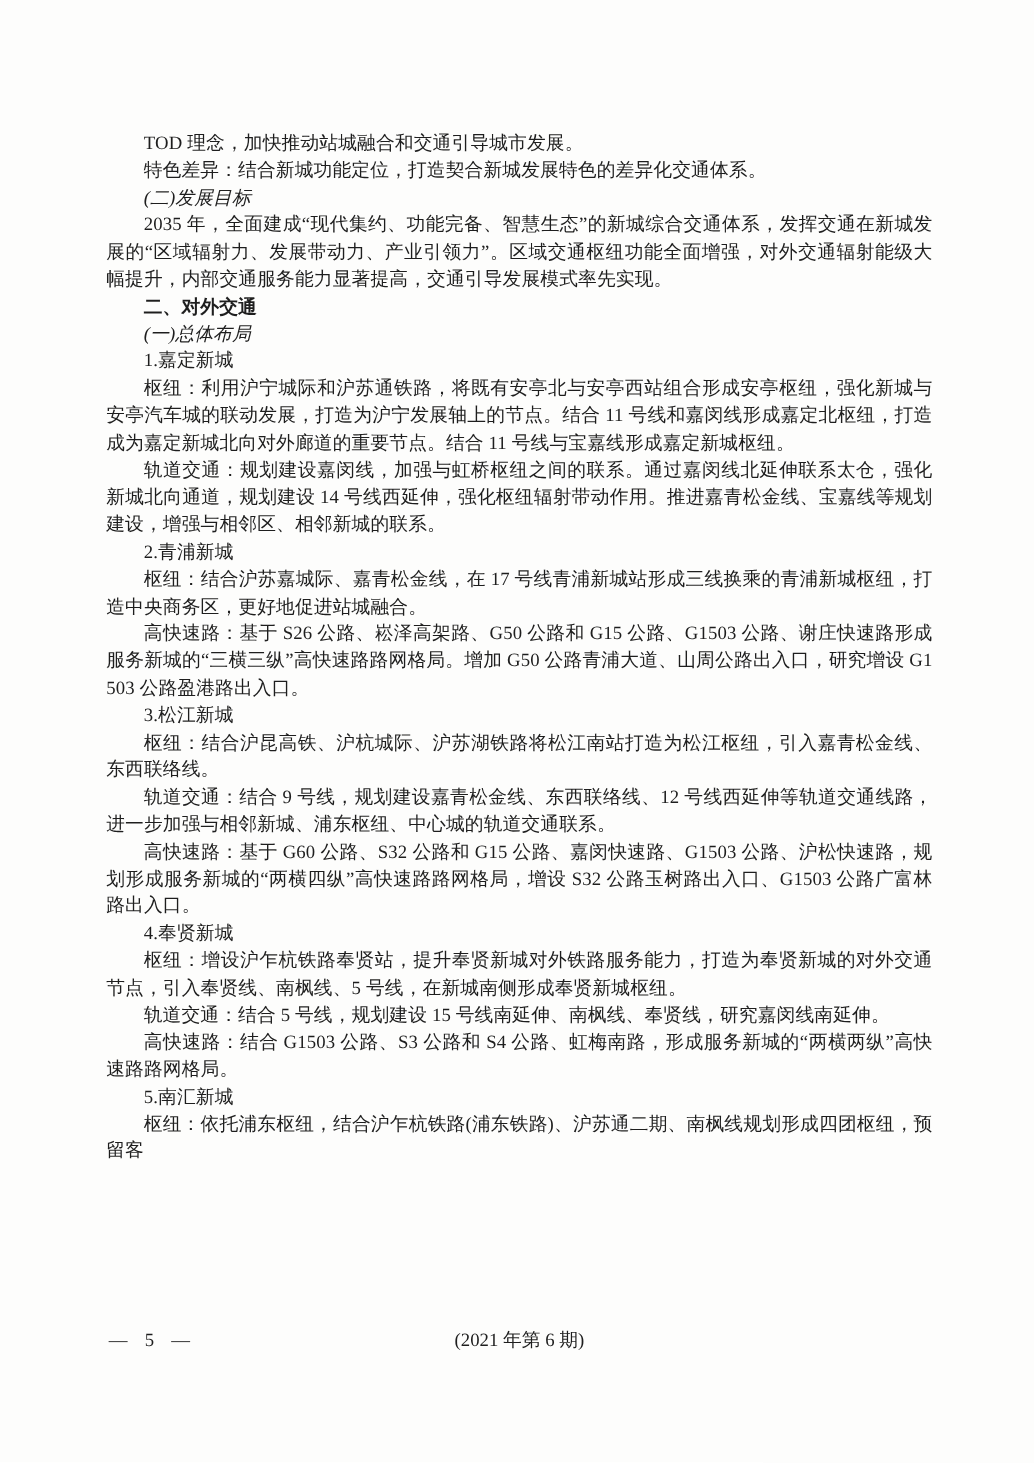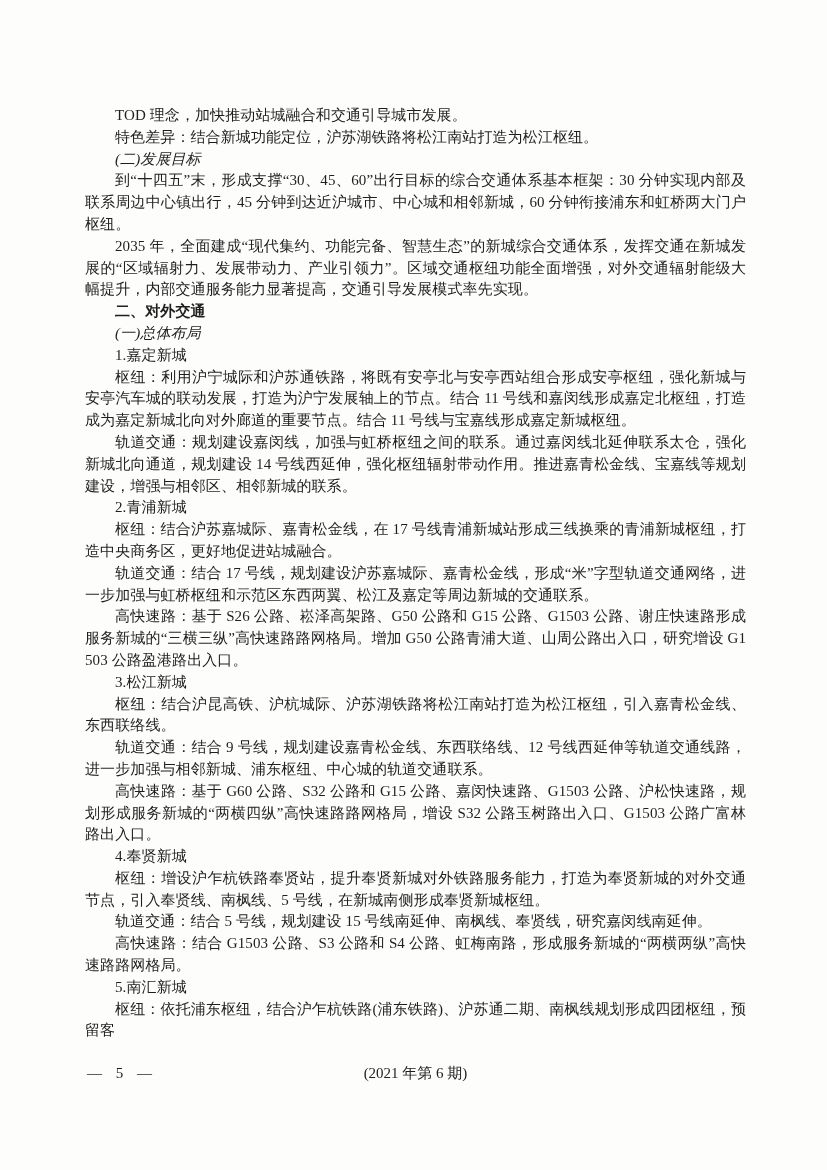--- a/index.html
+++ b/index.html
@@ -58,32 +58,30 @@
   }
 </style>
 </head>
 <body>
 
 <div class="page">
 
   <div class="content">
 
   <p class="p-flush">TOD 理念，加快推动站城融合和交通引导城市发展。</p>
-      <p class="p-body">特色差异：结合新城功能定位，沪苏湖铁路将松江南站打造为松江枢纽。</p>
+      <p class="p-body">特色差异：结合新城功能定位，打造契合新城发展特色的差异化交通体系。</p>
       <p class="p-kai">(二)发展目标</p>
-      <p class="p-body">到“十四五”末，形成支撑“30、45、60”出行目标的综合交通体系基本框架：30 分钟实现内部及联系周边中心镇出行，45 分钟到达近沪城市、中心城和相邻新城，60 分钟衔接浦东和虹桥两大门户枢纽。</p>
       <p class="p-body">2035 年，全面建成“现代集约、功能完备、智慧生态”的新城综合交通体系，发挥交通在新城发展的“区域辐射力、发展带动力、产业引领力”。区域交通枢纽功能全面增强，对外交通辐射能级大幅提升，内部交通服务能力显著提高，交通引导发展模式率先实现。</p>
       <p class="p-bold">二、对外交通</p>
       <p class="p-kai">(一)总体布局</p>
       <p class="p-body">1.嘉定新城</p>
       <p class="p-body">枢纽：利用沪宁城际和沪苏通铁路，将既有安亭北与安亭西站组合形成安亭枢纽，强化新城与安亭汽车城的联动发展，打造为沪宁发展轴上的节点。结合 11 号线和嘉闵线形成嘉定北枢纽，打造成为嘉定新城北向对外廊道的重要节点。结合 11 号线与宝嘉线形成嘉定新城枢纽。</p>
       <p class="p-body">轨道交通：规划建设嘉闵线，加强与虹桥枢纽之间的联系。通过嘉闵线北延伸联系太仓，强化新城北向通道，规划建设 14 号线西延伸，强化枢纽辐射带动作用。推进嘉青松金线、宝嘉线等规划建设，增强与相邻区、相邻新城的联系。</p>
       <p class="p-body">2.青浦新城</p>
       <p class="p-body">枢纽：结合沪苏嘉城际、嘉青松金线，在 17 号线青浦新城站形成三线换乘的青浦新城枢纽，打造中央商务区，更好地促进站城融合。</p>
-      <p class="p-body">轨道交通：结合 17 号线，规划建设沪苏嘉城际、嘉青松金线，形成“米”字型轨道交通网络，进一步加强与虹桥枢纽和示范区东西两翼、松江及嘉定等周边新城的交通联系。</p>
       <p class="p-body">高快速路：基于 S26 公路、崧泽高架路、G50 公路和 G15 公路、G1503 公路、谢庄快速路形成服务新城的“三横三纵”高快速路路网格局。增加 G50 公路青浦大道、山周公路出入口，研究增设 G1503 公路盈港路出入口。</p>
       <p class="p-body">3.松江新城</p>
       <p class="p-body">枢纽：结合沪昆高铁、沪杭城际、沪苏湖铁路将松江南站打造为松江枢纽，引入嘉青松金线、东西联络线。</p>
       <p class="p-body">轨道交通：结合 9 号线，规划建设嘉青松金线、东西联络线、12 号线西延伸等轨道交通线路，进一步加强与相邻新城、浦东枢纽、中心城的轨道交通联系。</p>
       <p class="p-body">高快速路：基于 G60 公路、S32 公路和 G15 公路、嘉闵快速路、G1503 公路、沪松快速路，规划形成服务新城的“两横四纵”高快速路路网格局，增设 S32 公路玉树路出入口、G1503 公路广富林路出入口。</p>
       <p class="p-body">4.奉贤新城</p>
       <p class="p-body">枢纽：增设沪乍杭铁路奉贤站，提升奉贤新城对外铁路服务能力，打造为奉贤新城的对外交通节点，引入奉贤线、南枫线、5 号线，在新城南侧形成奉贤新城枢纽。</p>
       <p class="p-body">轨道交通：结合 5 号线，规划建设 15 号线南延伸、南枫线、奉贤线，研究嘉闵线南延伸。</p>
       <p class="p-body">高快速路：结合 G1503 公路、S3 公路和 S4 公路、虹梅南路，形成服务新城的“两横两纵”高快速路路网格局。</p>
       <p class="p-body">5.南汇新城</p>

